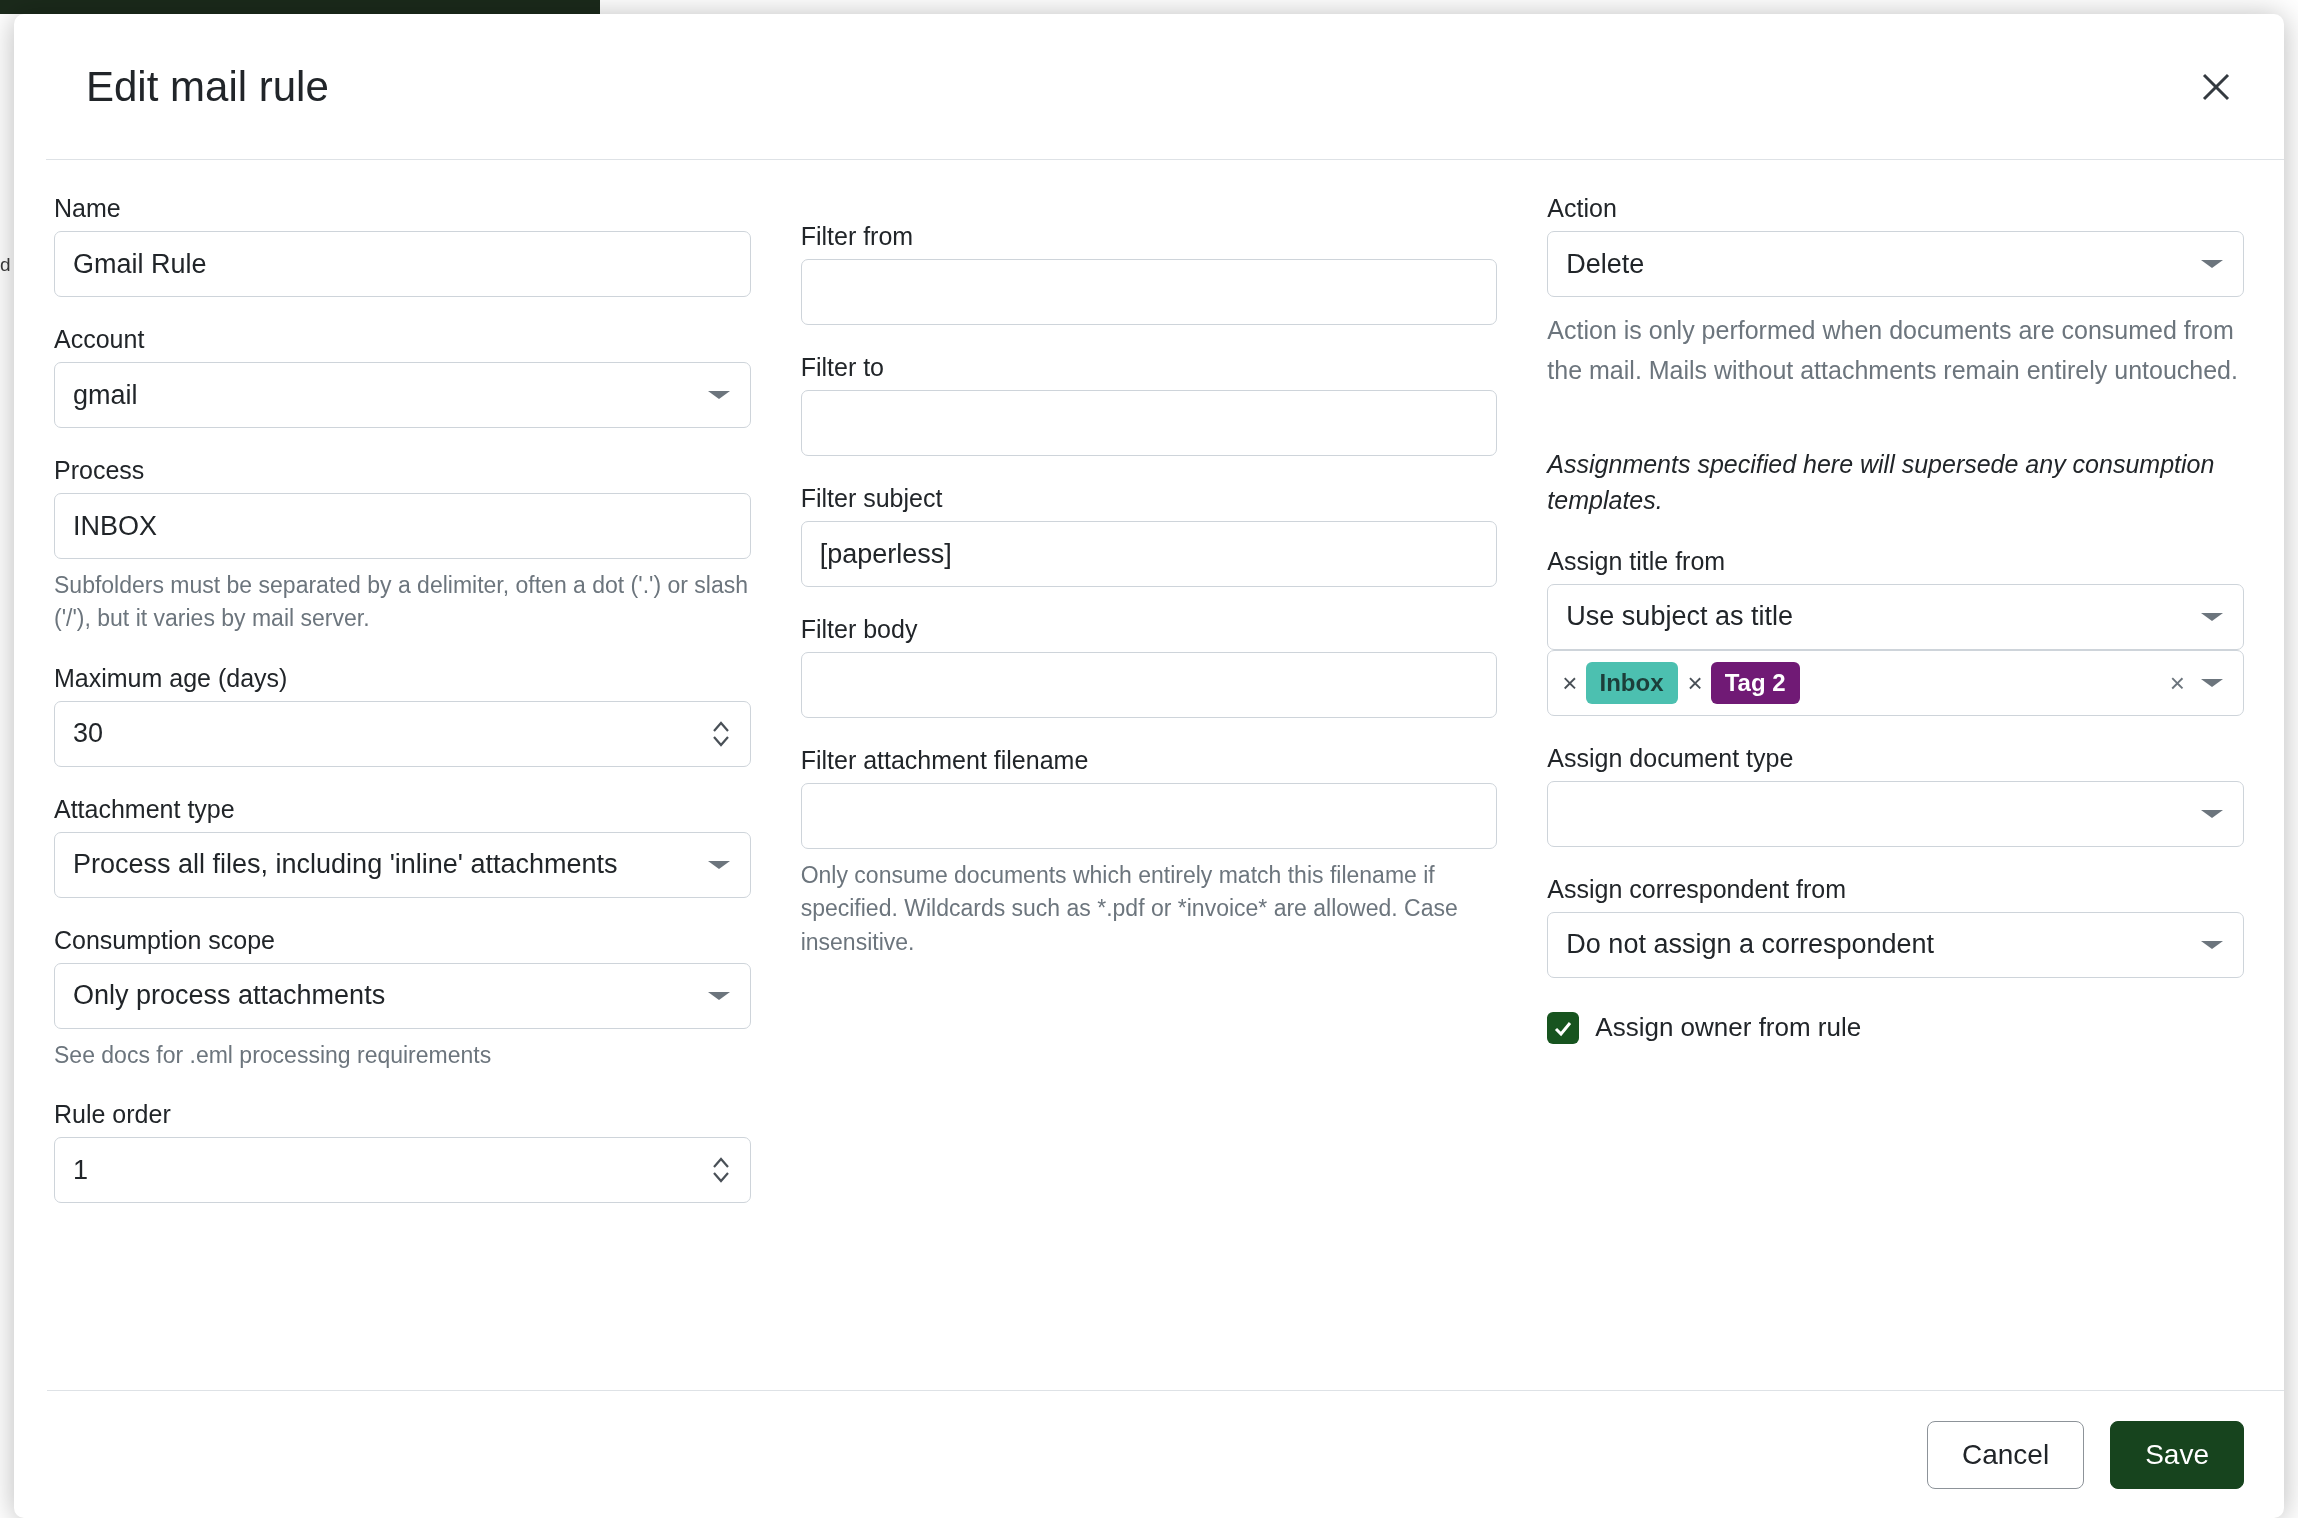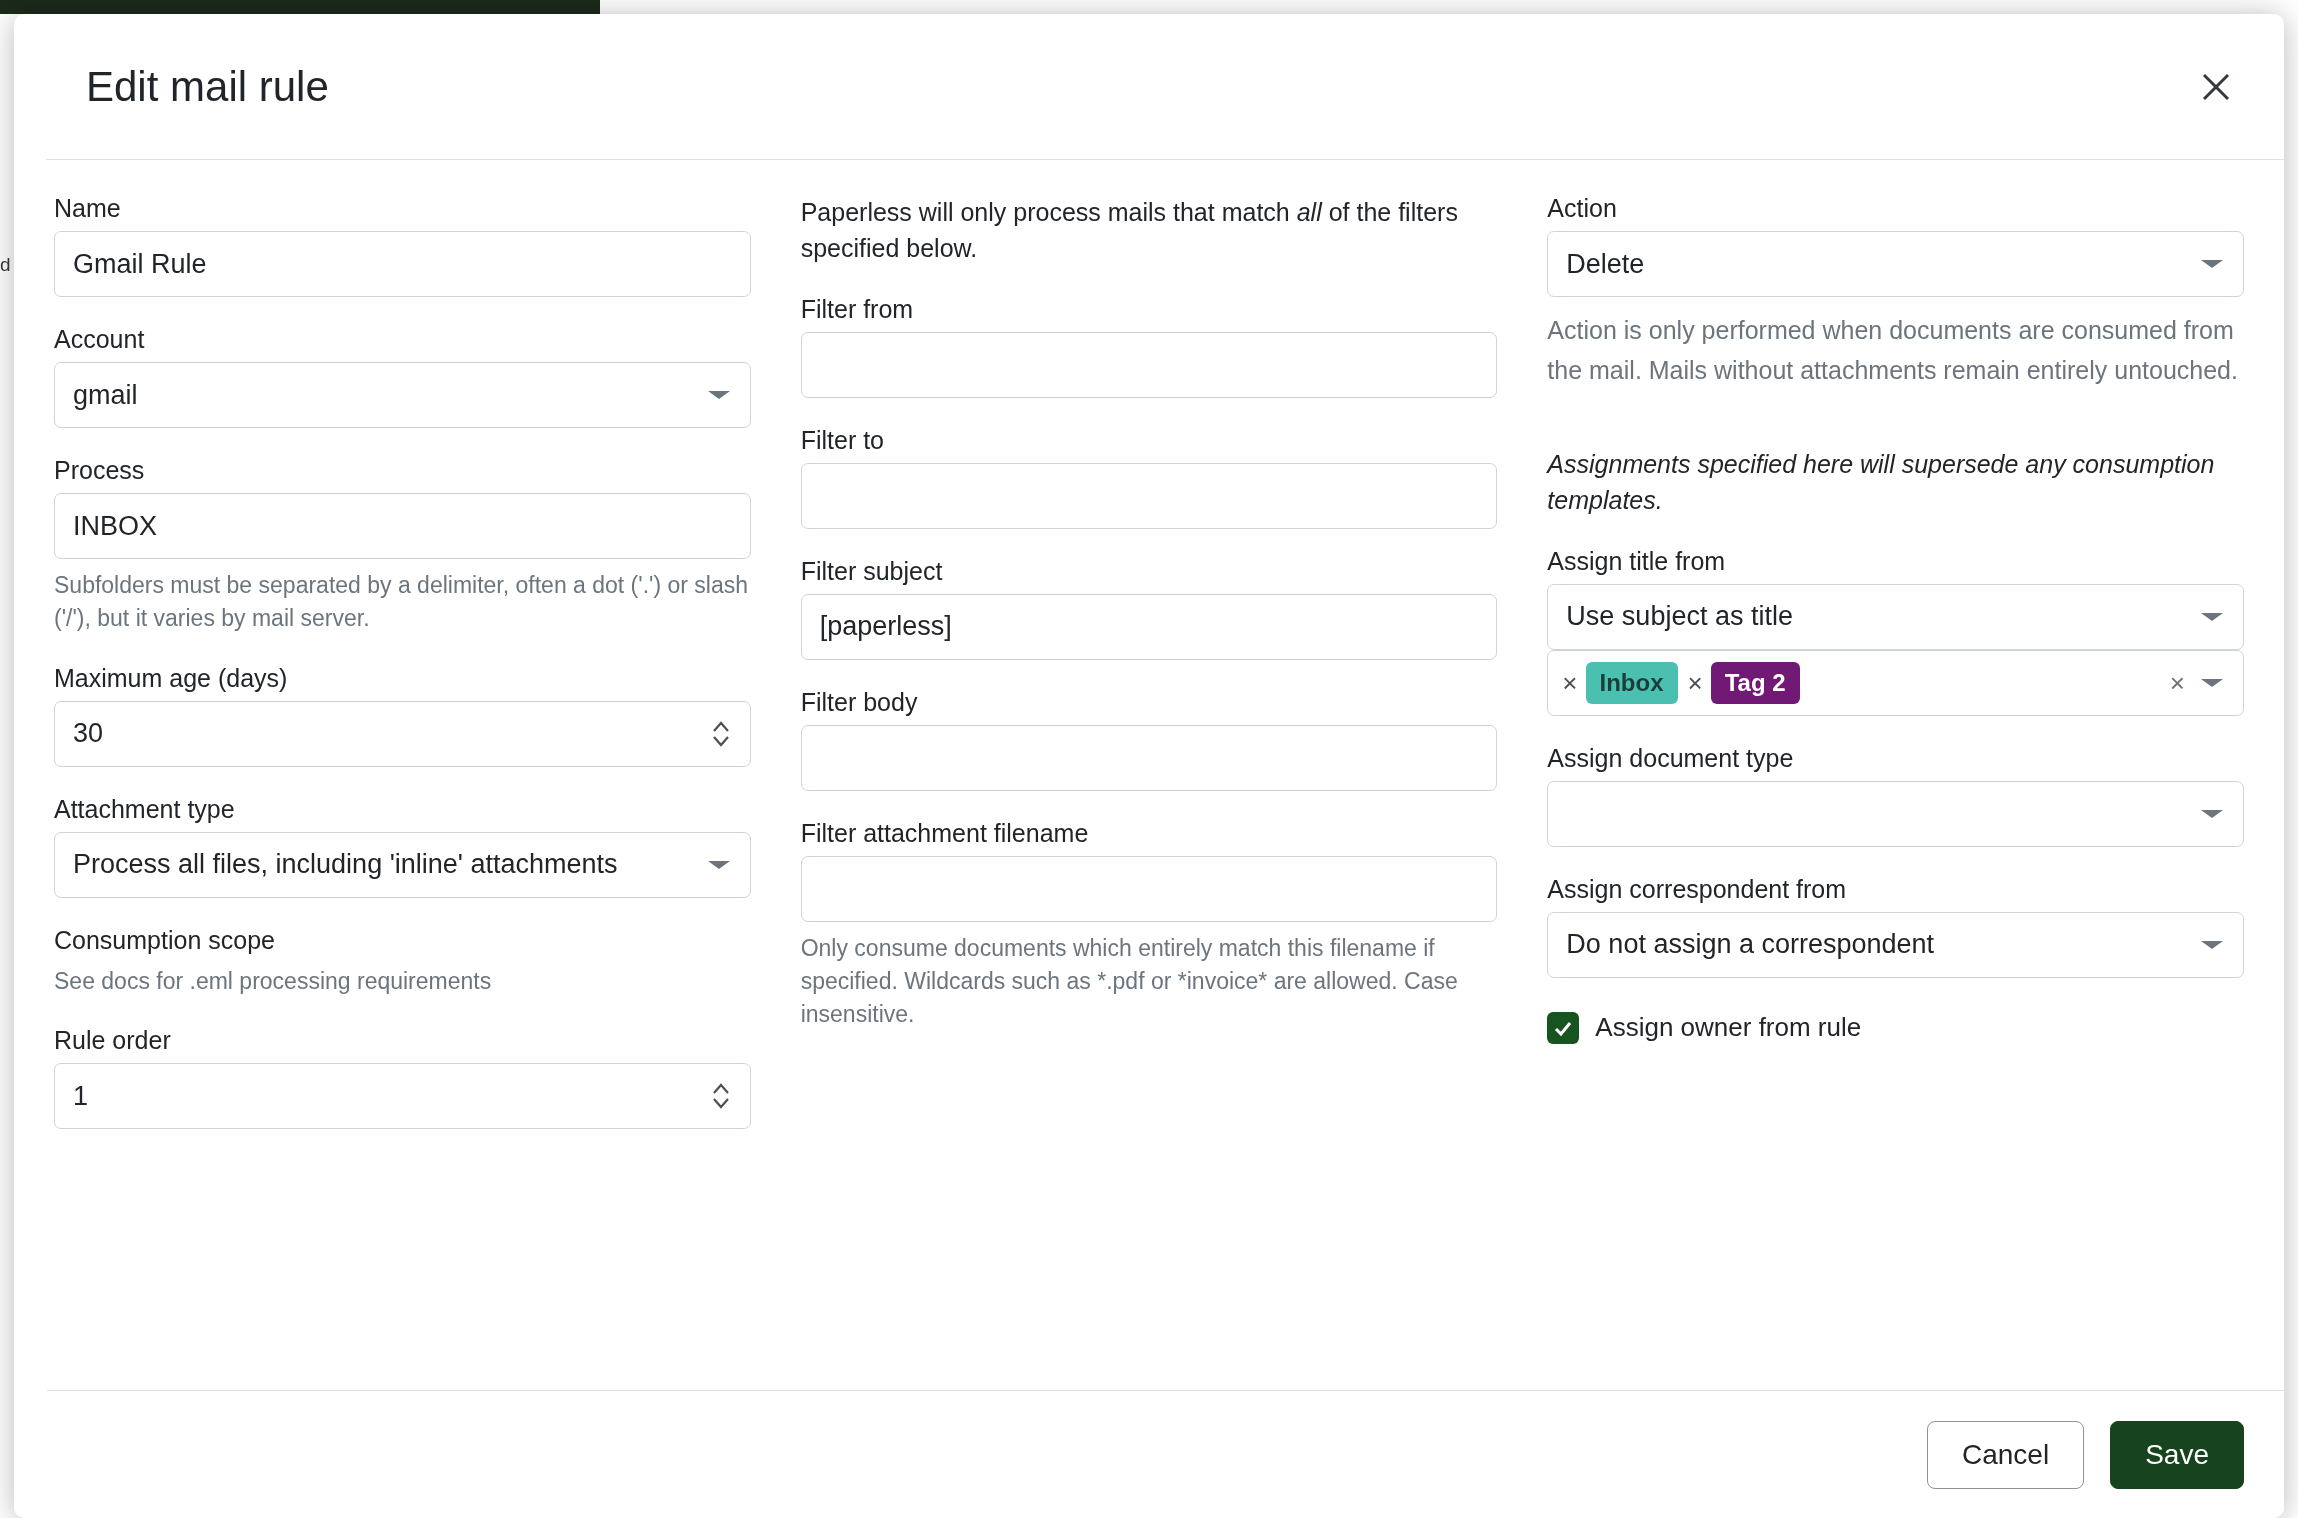--- a/index.html
+++ b/index.html
@@ -298,36 +298,39 @@
         </span>
       </div>
 
       <div class="field-label">Attachment type</div>
       <div class="select">
         <span>Process all files, including 'inline' attachments</span>
         <span class="caret"></span>
       </div>
 
       <div class="field-label">Consumption scope</div>
+      <div class="select">
+        <span>Only process attachments</span>
+        <span class="caret"></span>
+      </div>
       <div class="help-text">See docs for .eml processing requirements</div>
 
       <div class="field-label">Rule order</div>
       <div class="input">
         <span class="input-text">1</span>
         <span class="spinner">
           <svg width="22" height="34" viewBox="0 0 22 34" aria-hidden="true">
             <polyline points="4,14 11,6 18,14" fill="none" stroke="#495057" stroke-width="2.2"></polyline>
             <polyline points="4,20 11,28 18,20" fill="none" stroke="#495057" stroke-width="2.2"></polyline>
           </svg>
         </span>
       </div>
     </div>
 
     <div class="col-mid">
-      <p class="intro-text"><span>Paperless will only process mails that match </span><i>all</i><span> of the filters specified below.</span></p>
 
       <div class="field-label">Filter from</div>
       <div class="input">
         <span class="input-empty"></span>
       </div>
 
       <div class="field-label">Filter to</div>
       <div class="input">
         <span class="input-empty"></span>
       </div>

